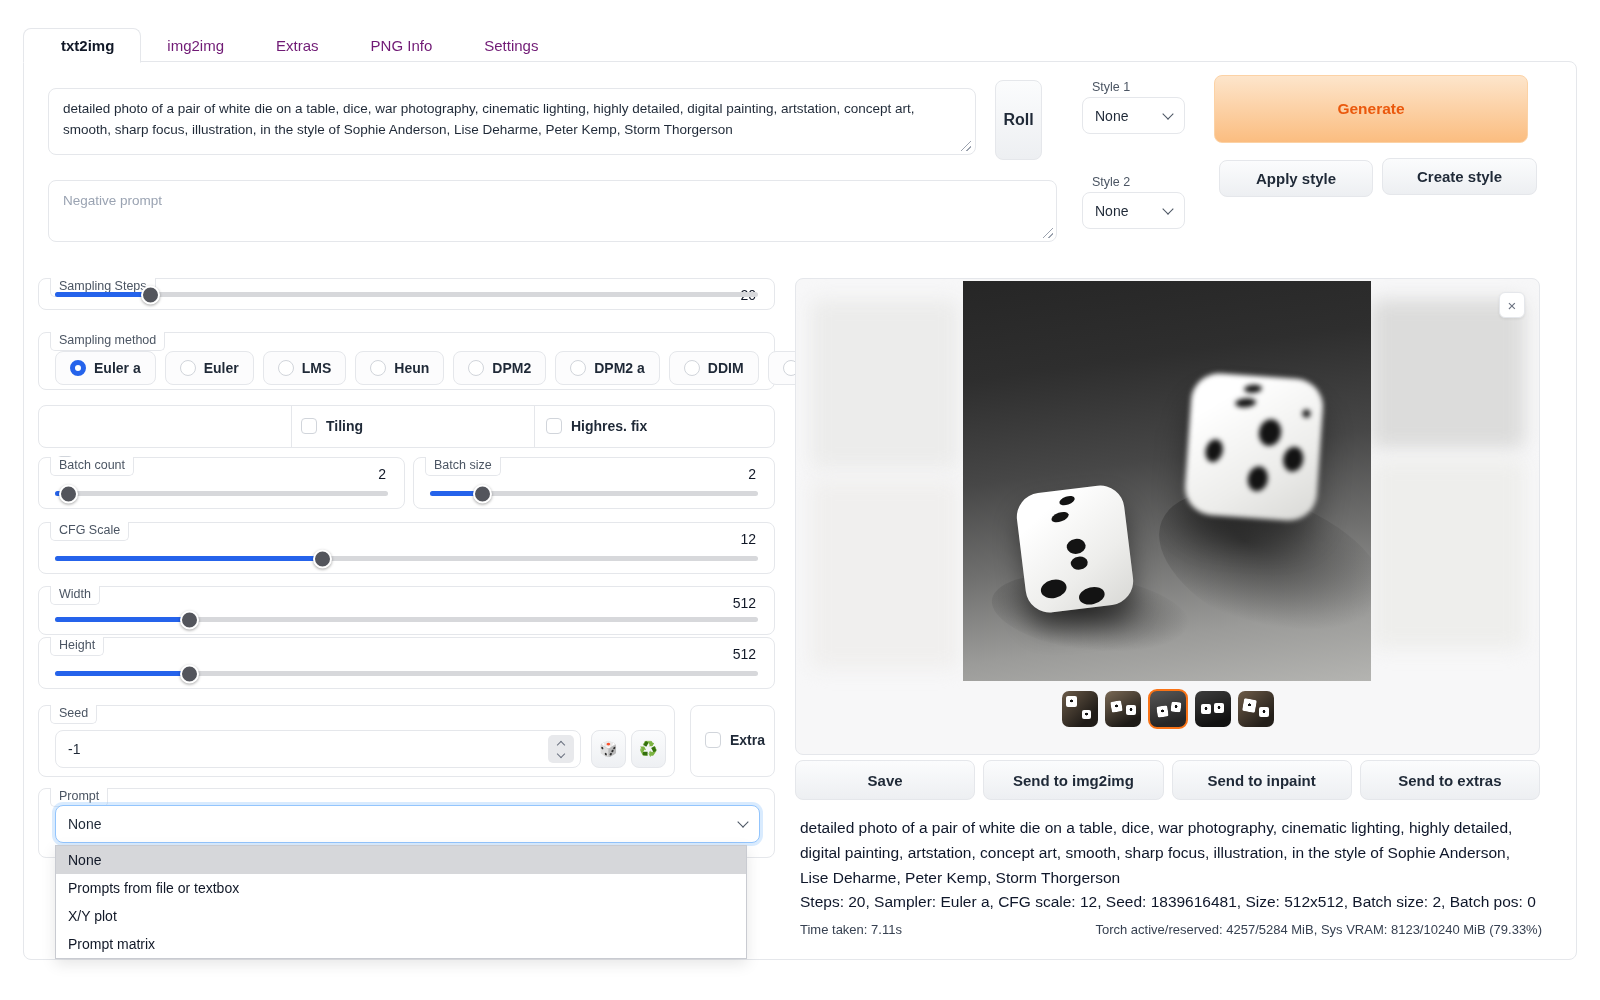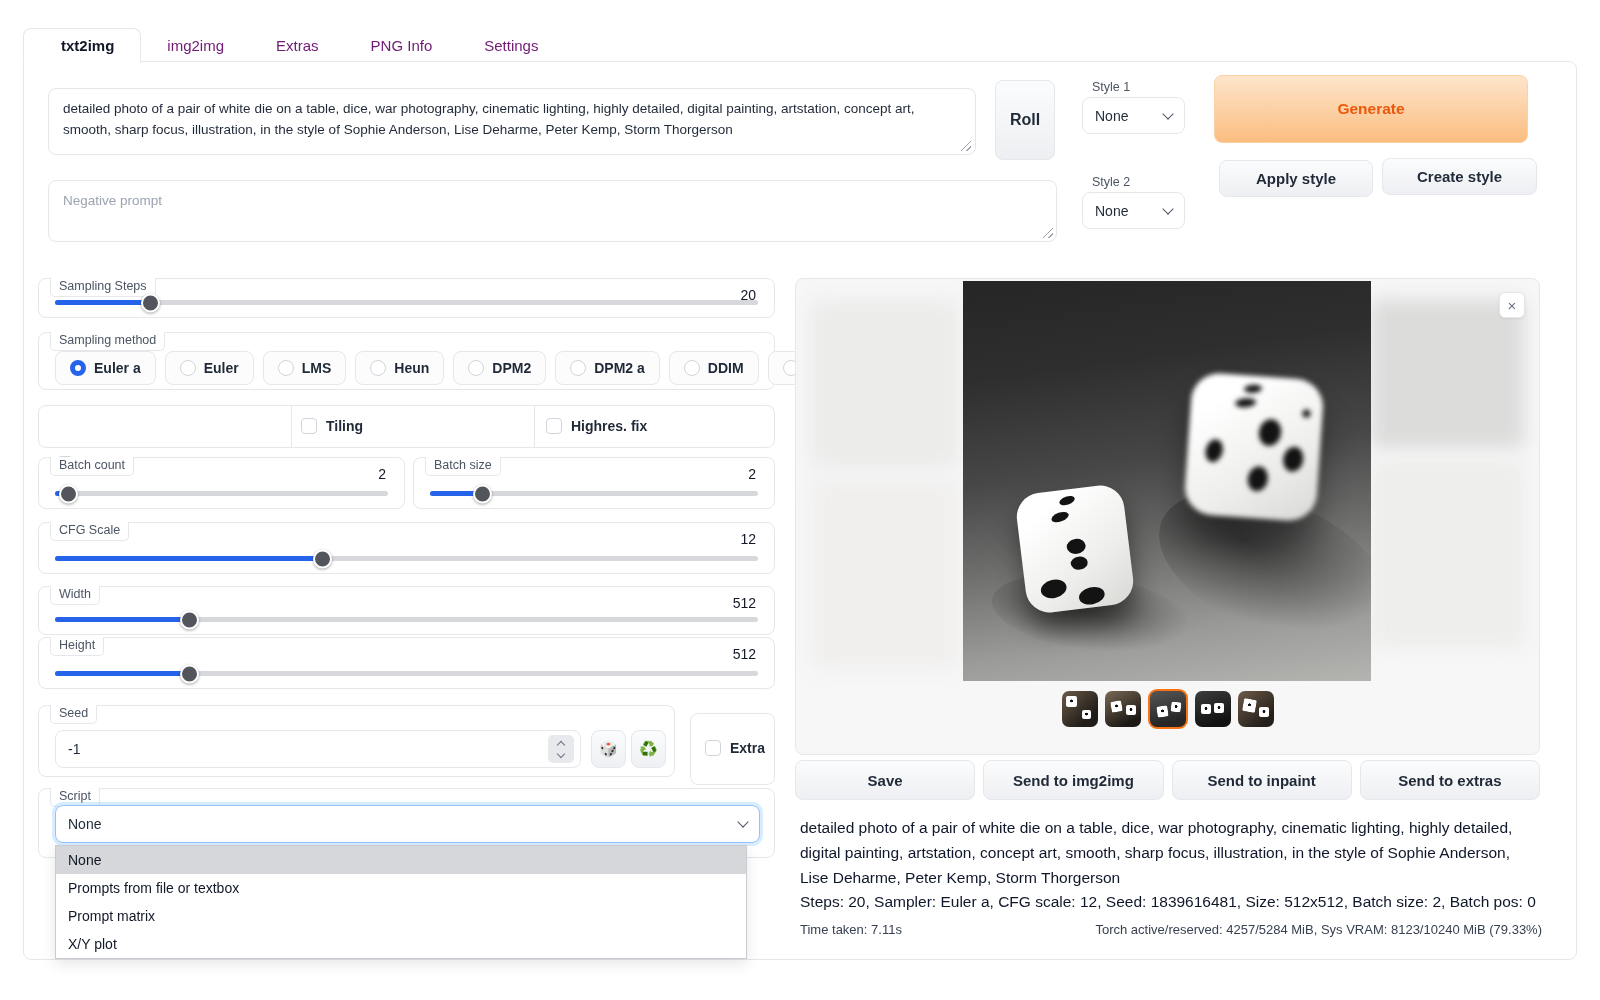--- a/index.html
+++ b/index.html
@@ -116,39 +116,39 @@
     <div class="tab">Settings</div>
   </div>
   <div class="main-box"></div>
 
   <textarea class="ta" style="left: 48px; top: 88px; width: 928px; height: 67px;" spellcheck="false">detailed photo of a pair of white die on a table, dice, war photography, cinematic lighting, highly detailed, digital painting, artstation, concept art, smooth, sharp focus, illustration, in the style of Sophie Anderson, Lise Deharme, Peter Kemp, Storm Thorgerson</textarea>
   <div class="grip" style="left:960px; top:140px;"></div>
 
   <textarea class="ta" style="left: 48px; top: 180px; width: 1009px; height: 62px;" spellcheck="false" placeholder="Negative prompt"></textarea>
   <div class="grip" style="left:1042px; top:227px;"></div>
 
-  <div class="btn" style="position:absolute; left:995px; top:80px; width:60px; height:80px; font-size:16px;">Roll</div>
+  <div class="btn" style="position:absolute; left:995px; top:80px; width:47px; height:80px; font-size:16px;">Roll</div>
 
   <span class="mini-label" style="left:1092px; top:80px;">Style 1</span>
   <div class="select" style="left:1082px; top:97px; width:103px; height:37px;">
     <span>None</span>
     <span class="chev"></span>
   </div>
 
   <span class="mini-label" style="left:1092px; top:175px;">Style 2</span>
   <div class="select" style="left:1082px; top:192px; width:103px; height:37px;">
     <span>None</span>
     <span class="chev"></span>
   </div>
 
   <div class="btn btn-generate" style="position:absolute; left:1214px; top:75px; width:314px; height:68px;">Generate</div>
   <div class="btn" style="position:absolute; left:1219px; top:160px; width:154px; height:37px;">Apply style</div>
   <div class="btn" style="position:absolute; left:1382px; top:158px; width:155px; height:37px;">Create style</div>
 
-  <div class="card" style="left:38px; top:278px; width:737px; height:40px;">
+  <div class="card" style="left:38px; top:278px; width:737px; height:32px;">
     <span class="chip">Sampling Steps</span>
     <span class="slider-value">20</span>
     <div class="track">
       <div class="fill" style="width:13.5%"></div>
       <div class="handle" style="left:13.5%"></div>
     </div>
   </div>
 
   <div class="card" style="left:38px; top:332px; width:737px; height:58px;">
     <span class="chip">Sampling method</span>
@@ -257,39 +257,39 @@
           <i class="dn"></i>
         </span>
     </div>
     <div class="icon-btn" style="left:552px;">
       <span>🎲</span>
     </div>
     <div class="icon-btn" style="left:592px;">
       <span style="color:#16a34a;">♻️</span>
     </div>
   </div>
-  <div class="card" style="left:690px; top:705px; width:85px; height:72px;margin-top:8px;">
+  <div class="card" style="left:690px; top:705px; width:85px; height:72px;">
     <label class="cbrow" style="position:absolute; left:14px; top:26px;">
       <span class="cb"></span>
       <span>Extra</span>
     </label>
   </div>
 
   <div class="card" style="left:38px; top:788px; width:737px; height:70px;">
-    <span class="chip">Script</span>
+    <span class="chip">Prompt</span>
     <div class="select" style="left:16px; top:16px; width:705px; height:38px; border:1px solid #93c5fd; box-shadow:0 0 0 3px rgba(147,197,253,.35);">
       <span>None</span>
       <span class="chev"></span>
     </div>
   </div>
   <div class="dd">
     <div class="dd-item hl">None</div>
     <div class="dd-item">Prompts from file or textbox</div>
+    <div class="dd-item">X/Y plot</div>
     <div class="dd-item">Prompt matrix</div>
-    <div class="dd-item">X/Y plot</div>
   </div>
 
   <div class="panel">
     <div class="blob" style="left:14px; top:20px; width:150px; height:170px; background:#ececeb;"></div>
     <div class="blob" style="left:14px; top:200px; width:150px; height:190px; background:#f0efee;"></div>
     <div class="blob" style="right:14px; top:20px; width:155px; height:150px; background:#dcdcdb;"></div>
     <div class="blob" style="right:14px; top:180px; width:155px; height:190px; background:#eeeeec;"></div>
 
     <div class="gen-image">
       <div class="shadow" style="left:190px; top:220px; width:240px; height:130px; background:radial-gradient(ellipse at 35% 40%, rgba(15,15,15,.55), rgba(15,15,15,0) 68%); transform:rotate(22deg);"></div>

